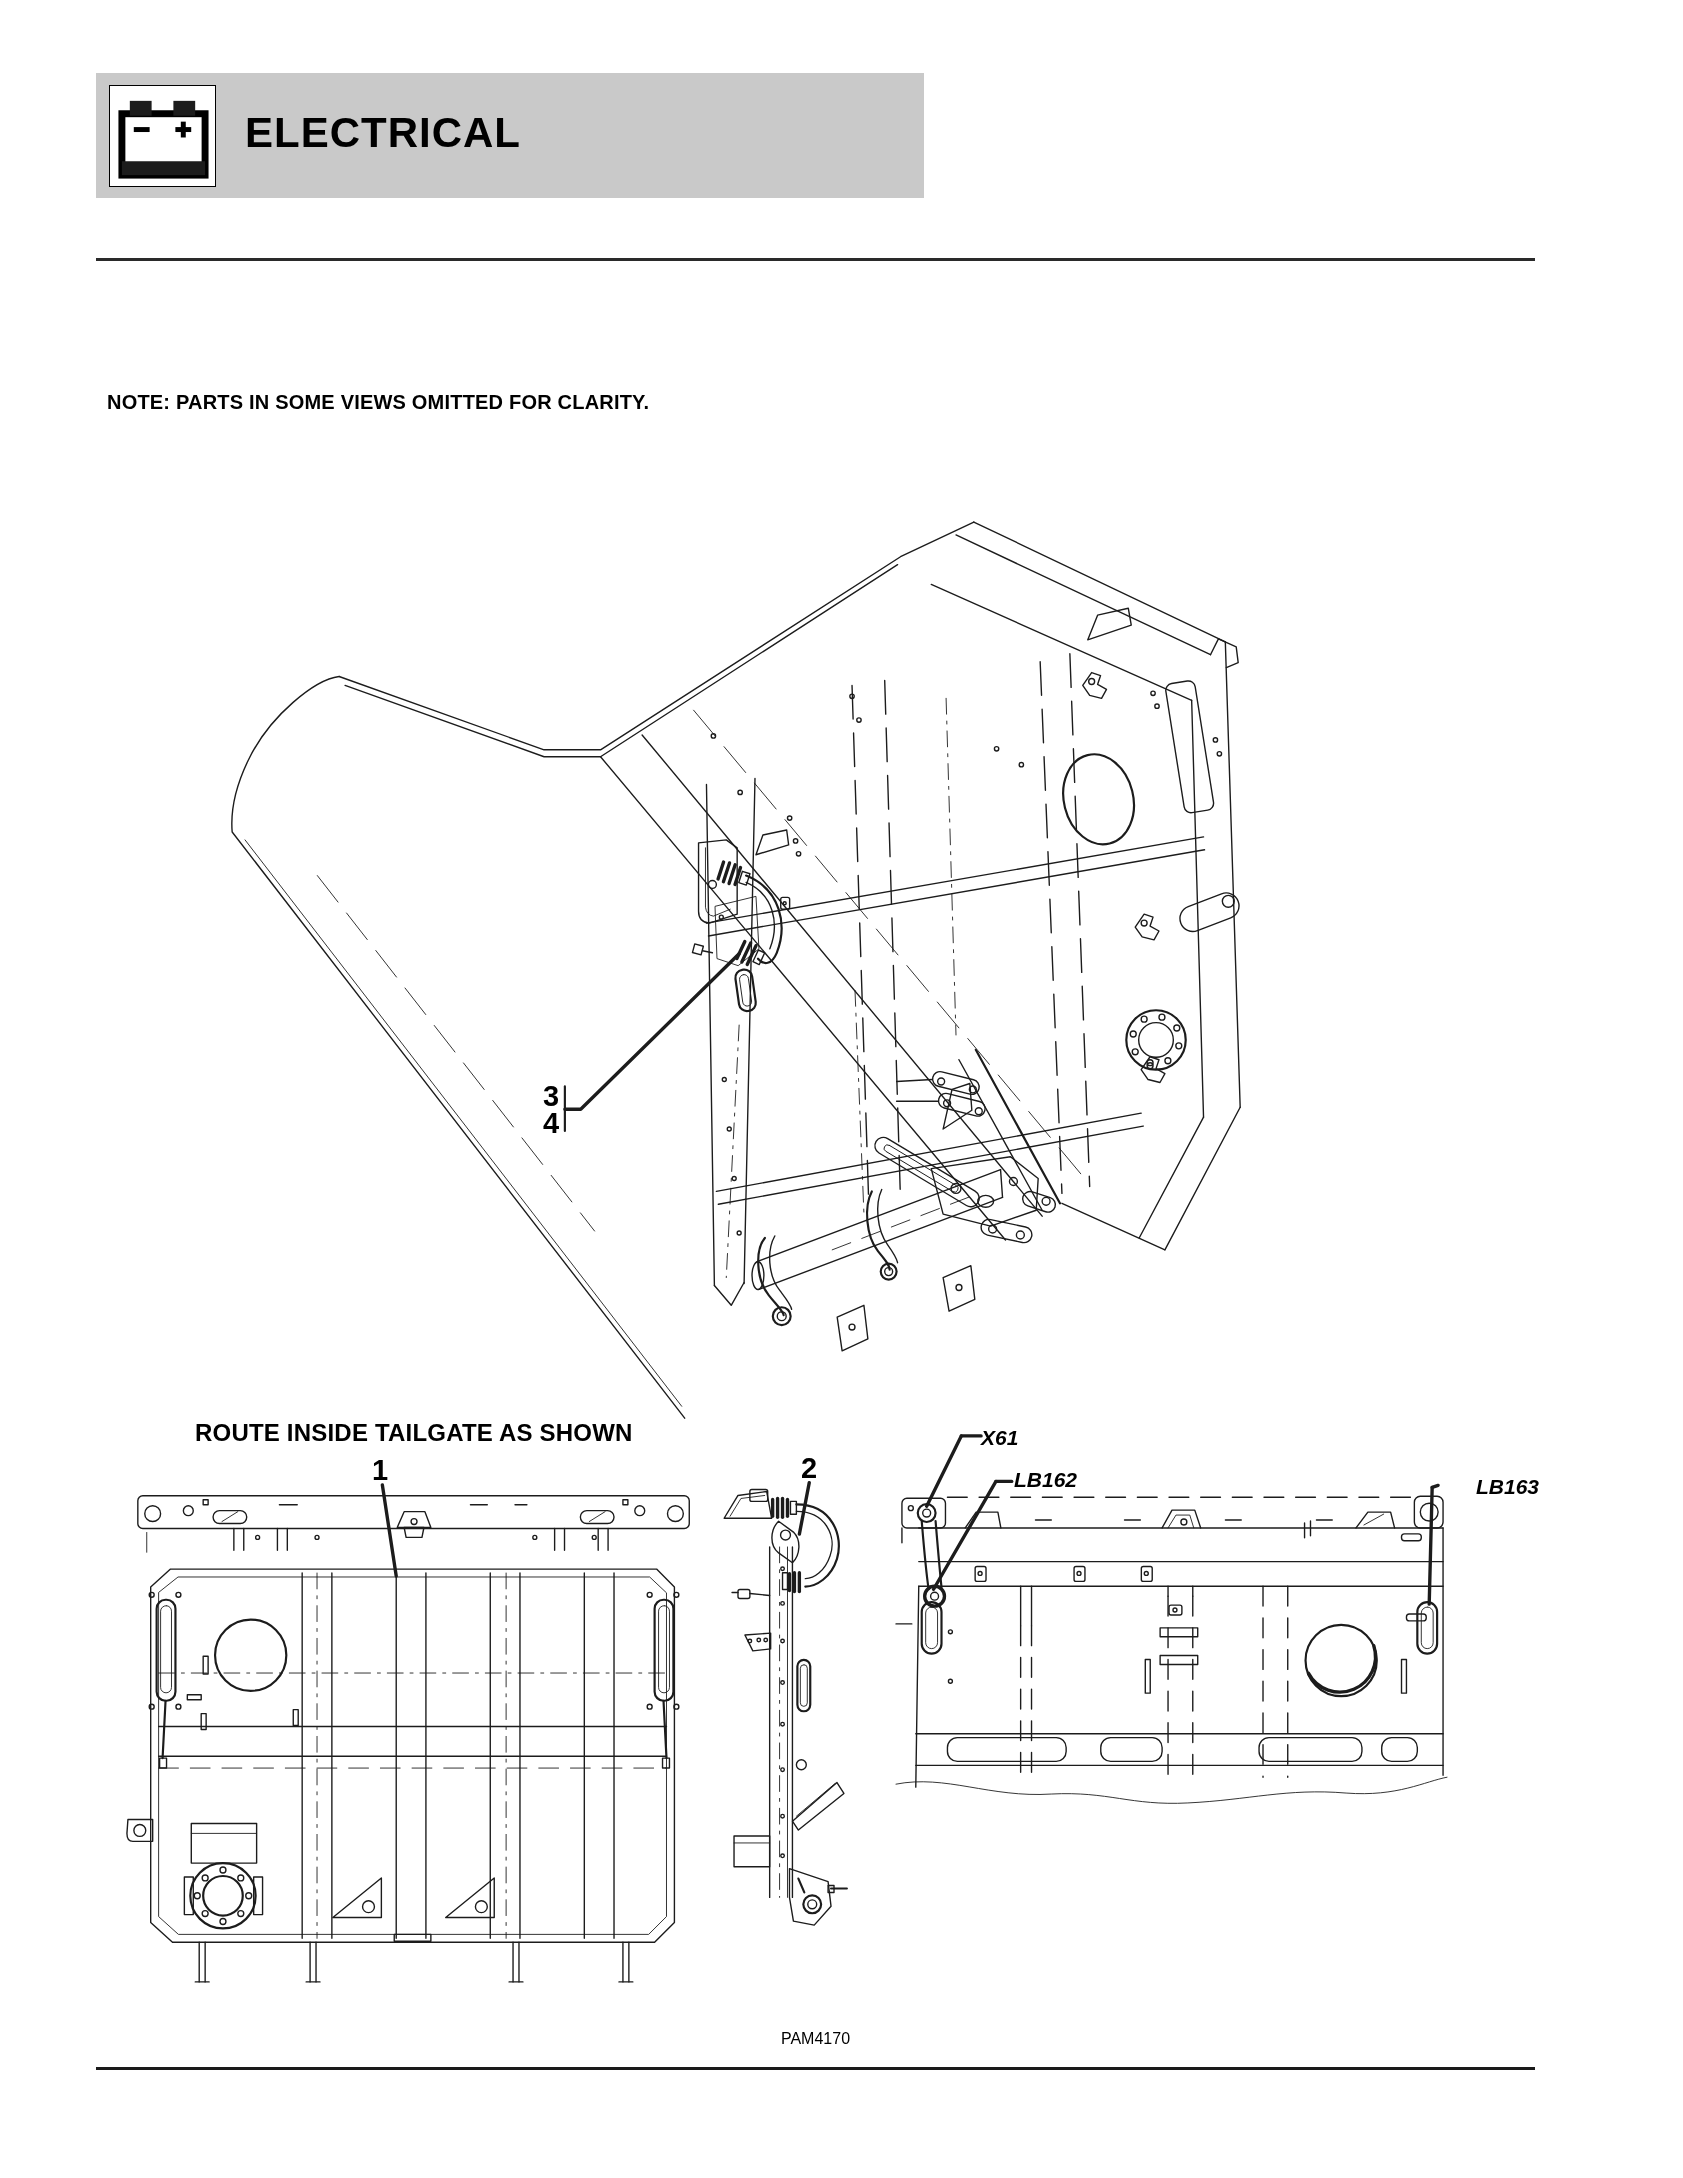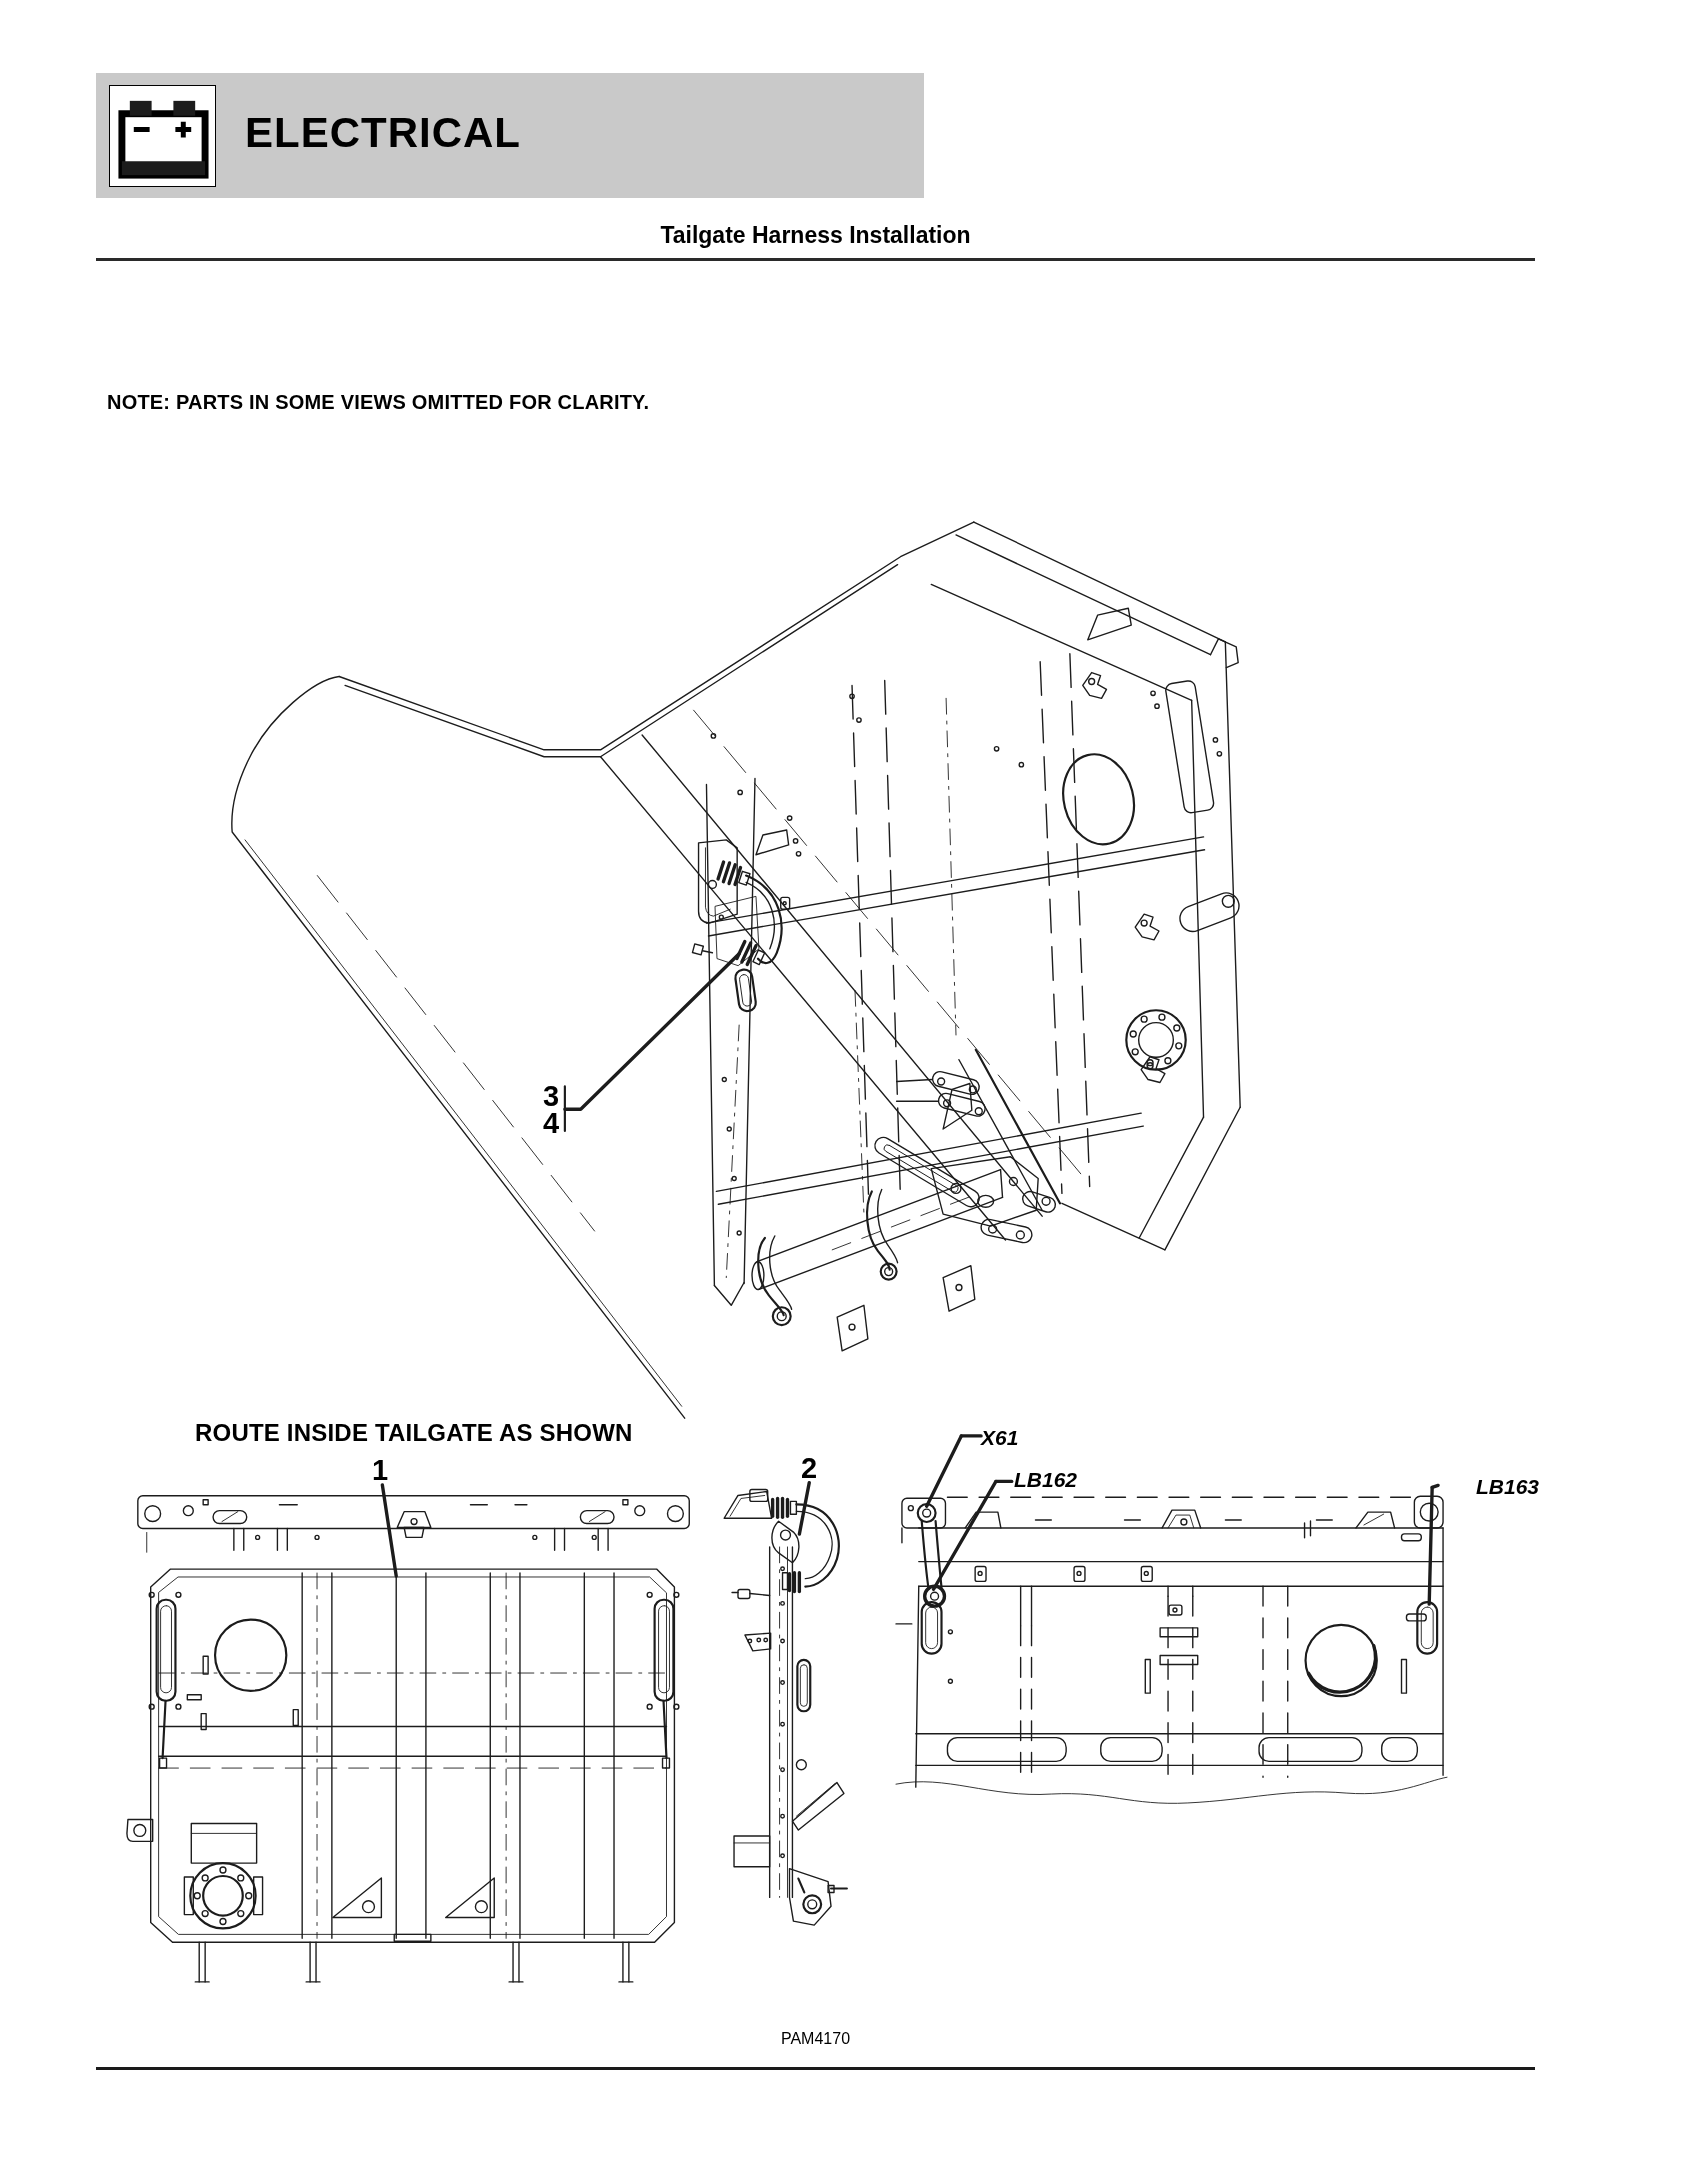--- a/index.html
+++ b/index.html
@@ -1,17 +1,17 @@
 <!DOCTYPE html>
 <html><head>
 <meta charset="utf-8">
 <style>
   html,body{margin:0;padding:0;background:#ffffff;}
   body{width:1683px;height:2178px;font-family:"Liberation Sans",sans-serif;color:#000;}
-  #page{position:relative;width:1683px;height:2178px;background:#fff;overflow:hidden;border-radius:25px;}
+  #page{position:relative;width:1683px;height:2178px;background:#fff;overflow:hidden;}
 
   .banner{position:absolute;left:96px;top:73px;width:828px;height:125px;background:#c9c9c9;}
   .icon-box{position:absolute;left:13px;top:12px;width:105px;height:100px;background:#fff;border:1.5px solid #000;}
   .section-label{position:absolute;left:149px;top:36px;font-size:42px;font-weight:bold;letter-spacing:1px;}
 
   .page-title{position:absolute;left:96px;top:222px;width:1439px;text-align:center;font-size:23px;font-weight:bold;}
   .title-rule{position:absolute;left:96px;top:258px;width:1439px;height:3px;background:#2a2a2a;}
 
   .note-text{position:absolute;left:107px;top:391px;font-size:20px;font-weight:bold;letter-spacing:0.2px;}
   .route-text{position:absolute;left:195px;top:1419px;font-size:24px;font-weight:bold;letter-spacing:0.2px;}
@@ -48,21 +48,20 @@
         <rect x="20" y="15" width="22" height="15" class="fill"></rect>
         <rect x="64" y="15" width="22" height="15" class="fill"></rect>
         <line x1="24" y1="44" x2="40" y2="44" stroke="#000" stroke-width="5"></line>
         <line x1="66" y1="44" x2="82" y2="44" stroke="#000" stroke-width="5"></line>
         <line x1="74" y1="36" x2="74" y2="52" stroke="#000" stroke-width="5"></line>
       </svg>
     </div>
     <div class="section-label">ELECTRICAL</div>
   </div>
 
-  <div class="page-title">Tailgate Harness Installation</div>
   <div class="title-rule"></div>
 
   <div class="note-text">NOTE: PARTS IN SOME VIEWS OMITTED FOR CLARITY.</div>
 
   <svg style="left:149px;top:426px;" width="1109" height="1010" viewBox="150 430 1120 1020">
     <g class="ln">
       <path d="M342,683 C318,686 272,722 250,768 C238,793 232,816 234,840 L691,1432"></path>
       <path d="M342,683 L549,757 L606,757 L909,562 L983,527"></path>
       <path d="M348,692 L549,764 L606,764 L906,570"></path>
       <path d="M247,848 L688,1420" class="thin"></path>

